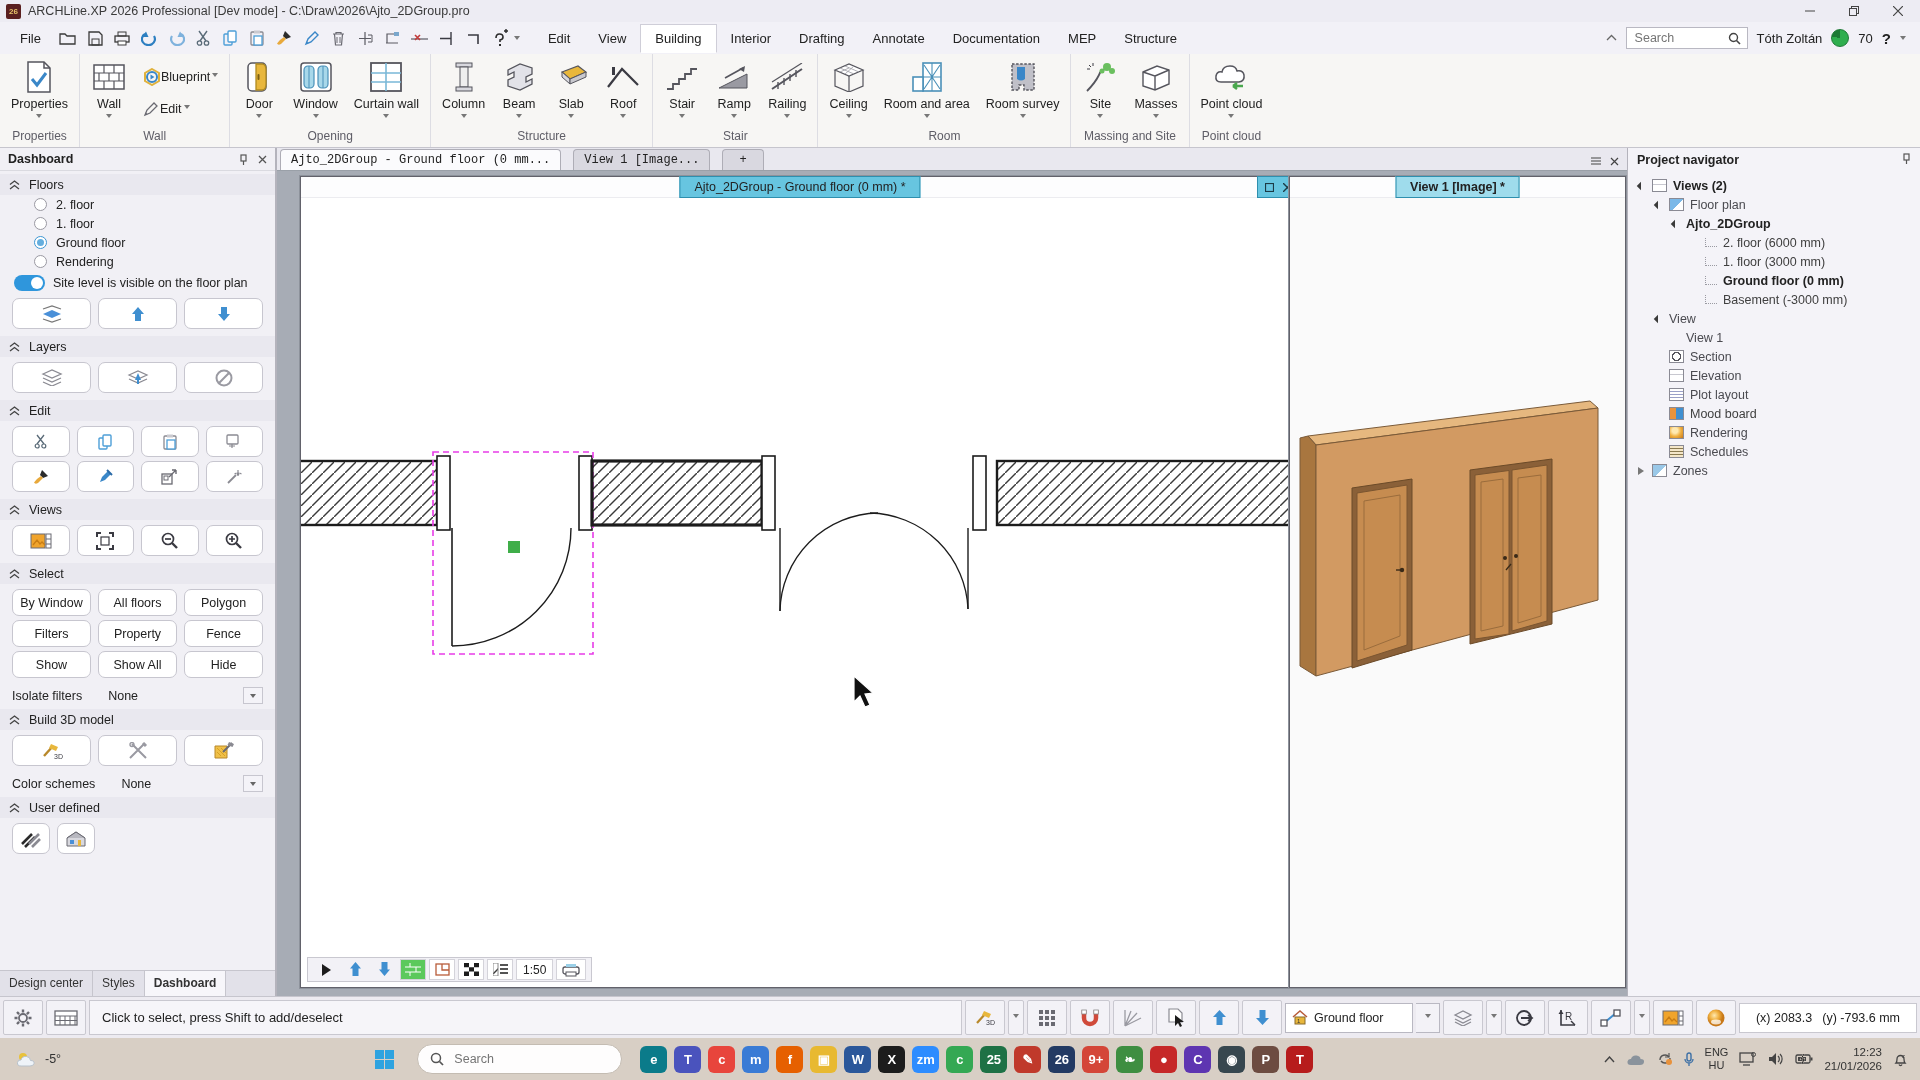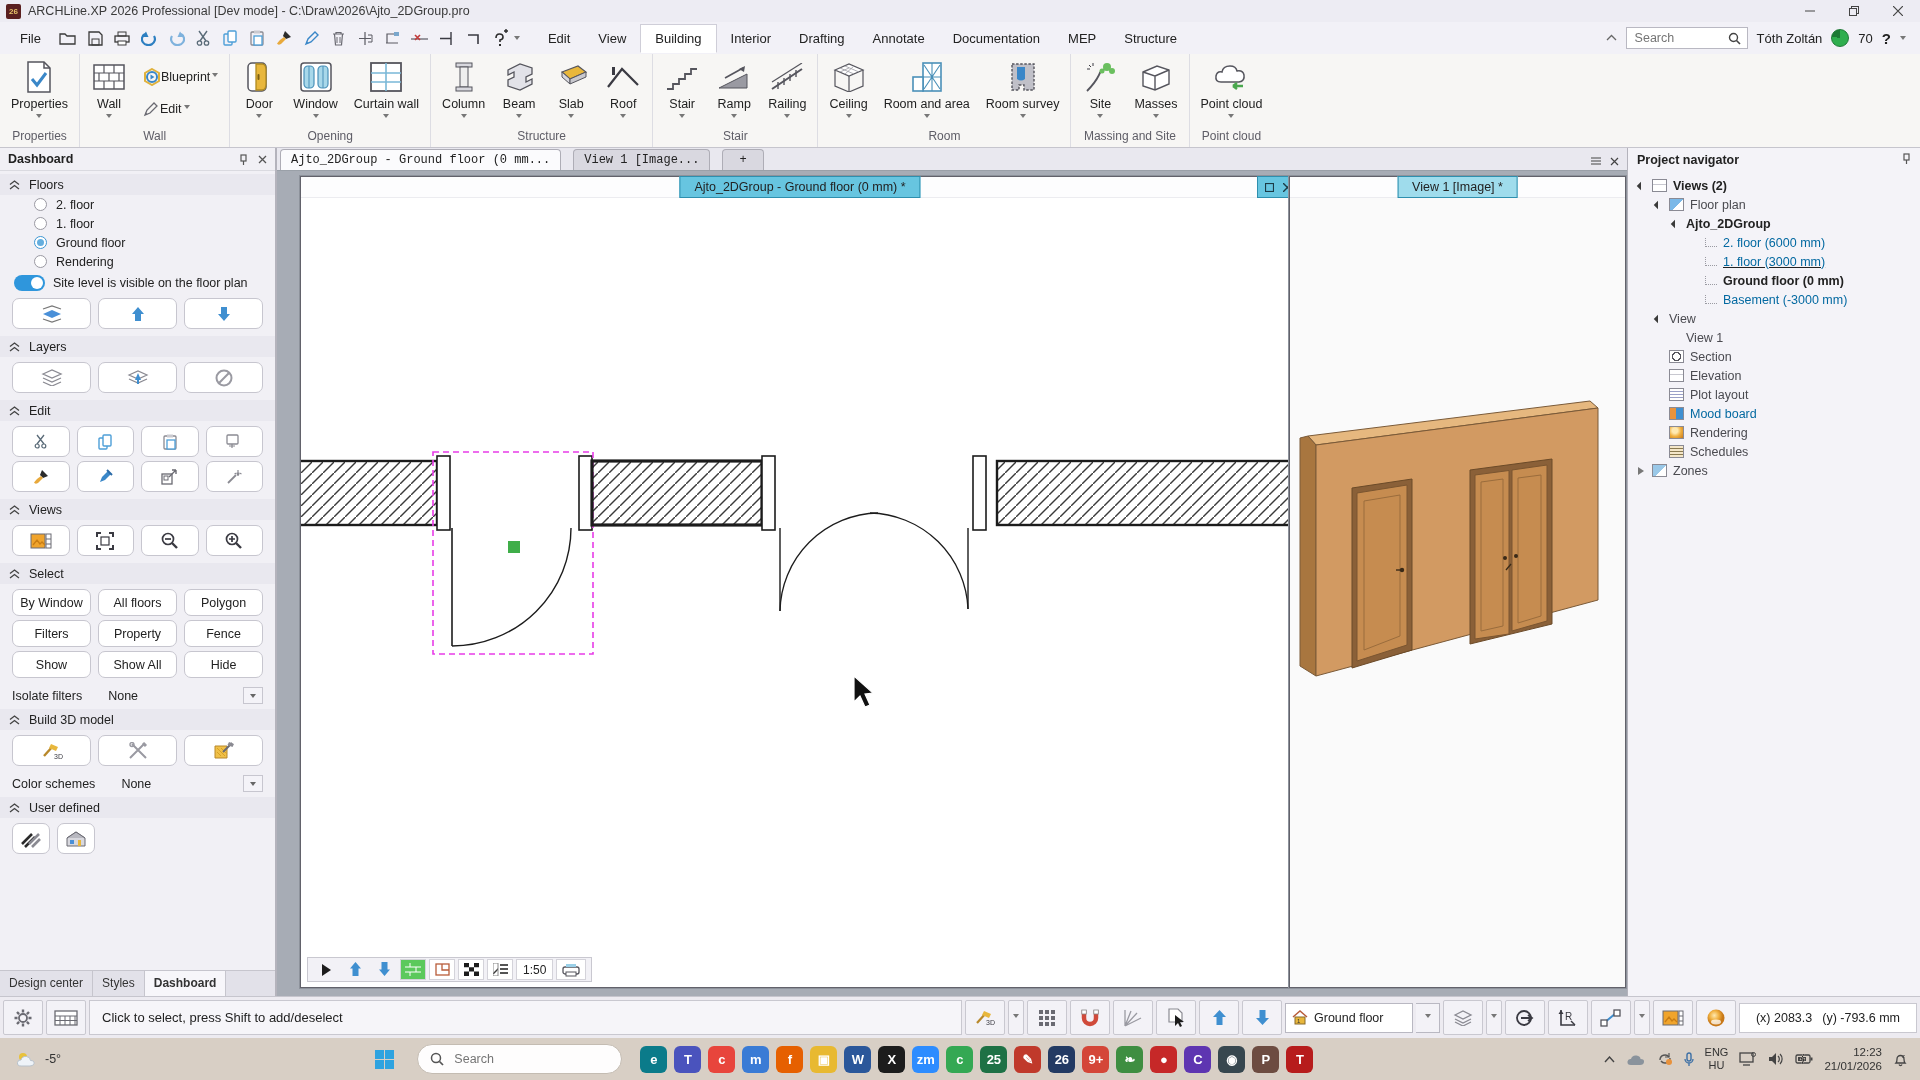--- a/index.html
+++ b/index.html
@@ -72,41 +72,41 @@
   .dtab{padding:3px 10px 3px;font-size:12px;background:#d9d8e0;border:1px solid #aeadb6;border-bottom:none;margin-right:12px;
         border-radius:4px 4px 0 0;white-space:nowrap;font-family:Liberation Mono, monospace;}
   .dtab.active{background:#fbfbfd;}
   .dtab.plus{padding:3px 16px;}
   .dt-right{margin-left:auto;display:flex;gap:8px;align-items:center;padding:0 8px 4px;color:#444;font-size:11px;}
   .mdi{flex:1;position:relative;}
   .win{position:absolute;background:#fff;border:1px solid #62626b;box-shadow:0 0 0 1px #8d929b;}
   .win-hdr{position:relative;height:21px;background:#fdfdfe;border-bottom:1px solid #ececf0;}
   .wtitle{position:absolute;left:50%;transform:translateX(-50%);top:-1px;height:22px;background:#67c5e0;
           border:1px solid #2e8fae;display:flex;align-items:center;padding:0 14px;font-size:12.5px;white-space:nowrap;}
-  .wtitle.lite{background:#9fdcec;}
+  .wtitle.lite{background:#9fdcec;font-weight:bold;}
   .wbtns{position:absolute;right:-1px;top:-1px;height:22px;background:#67c5e0;border:1px solid #2e8fae;
          display:flex;align-items:center;gap:9px;padding:0 7px;font-size:11px;}
   .wbody{position:absolute;left:0;right:0;top:21px;bottom:0;background:#fff;overflow:hidden;}
   .wbody.gray{background:#fafafa;}
   .navtb{position:absolute;left:6px;bottom:5px;height:25px;display:flex;align-items:center;gap:3px;
          background:#f2f1f6;border:1px solid #c9c8d0;padding:0 5px;}
   .ntb{width:26px;height:21px;display:flex;align-items:center;justify-content:center;background:#fff;border:1px solid #d4d3da;}
   .ntb.noborder{background:transparent;border:none;}
   .scale{font-size:12px;padding:0 6px;background:#fff;border:1px solid #d4d3da;height:21px;display:flex;align-items:center;}
 
   
   .rp{width:293px;background:#f4f3f8;border-left:1px solid #b4b3bc;display:flex;flex-direction:column;}
   .rp-h{height:24px;display:flex;align-items:center;padding:0 9px;font-weight:bold;font-size:12.5px;}
   .tree{padding:4px 0;font-size:12.5px;}
   .trow{display:flex;align-items:center;height:19px;gap:6px;}
   .texp{width:10px;flex:none;display:flex;justify-content:center;}
   .exp-open{width:0;height:0;border-left:6px solid #3a3a3a;border-top:6px solid transparent;transform:rotate(45deg);}
   .ti{width:15px;height:13px;flex:none;}
   .tlbl{white-space:nowrap;}
-  .b{font-weight:bold;} .dim{color:#0369a1;} .g{color:#4a4a50;}
+  .b{font-weight:bold;} .dim{color:#404040;} .g{color:#4a4a50;}
   .stub{width:12px;height:9px;border-left:1px dotted #9a9aa2;border-bottom:1px dotted #9a9aa2;flex:none;margin-left:2px;}
 
   
   .statusbar{position:absolute;left:0;bottom:42px;width:1920px;height:42px;background:#edebf1;border-top:1px solid #c6c5cd;
              display:flex;align-items:center;gap:3px;padding:0 3px;}
   .sbtn{width:40px;height:35px;background:#f3f2f7;border:1px solid #c9c8d0;display:flex;align-items:center;justify-content:center;border-radius:2px;}
   .sbtn.narrow{width:16px;}
   .hintbox{flex:1;height:35px;background:#f6f5f9;border:1px solid #c9c8d0;display:flex;align-items:center;padding:0 12px;font-size:13px;}
   .floordd{width:128px;height:30px;background:#fff;border:1px solid #b9b8c2;display:flex;align-items:center;gap:6px;padding:0 6px;font-size:12.5px;}
   .ddbtn{width:24px;height:30px;background:#f3f2f7;border:1px solid #b9b8c2;border-left:none;display:flex;align-items:center;justify-content:center;}
@@ -1012,21 +1012,21 @@
             <span class="texp">
               <span class="exp-open"></span>
             </span>
             <span class="tlbl b">Ajto_2DGroup</span>
           </div>
           <div class="trow" style="padding-left: 59px;">
             <span class="texp"></span>
             <span class="stub"></span>
             <span class="tlbl dim">2. floor (6000 mm)</span>
           </div>
-          <div class="trow" style="padding-left: 59px; text-decoration: underline;">
+          <div class="trow" style="padding-left: 59px;">
             <span class="texp"></span>
             <span class="stub"></span>
             <span class="tlbl dim">1. floor (3000 mm)</span>
           </div>
           <div class="trow" style="padding-left: 59px;">
             <span class="texp"></span>
             <span class="stub"></span>
             <span class="tlbl b">Ground floor (0 mm)</span>
           </div>
           <div class="trow" style="padding-left: 59px;">

